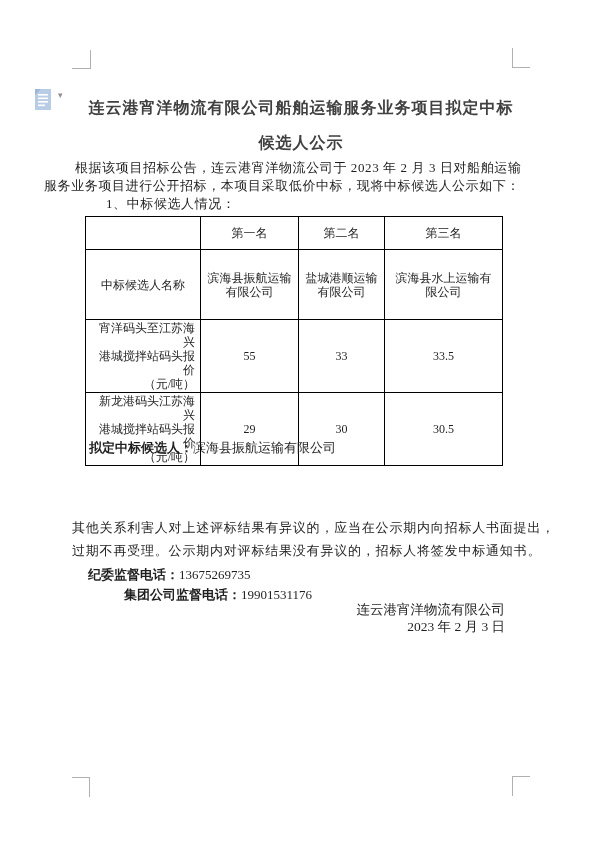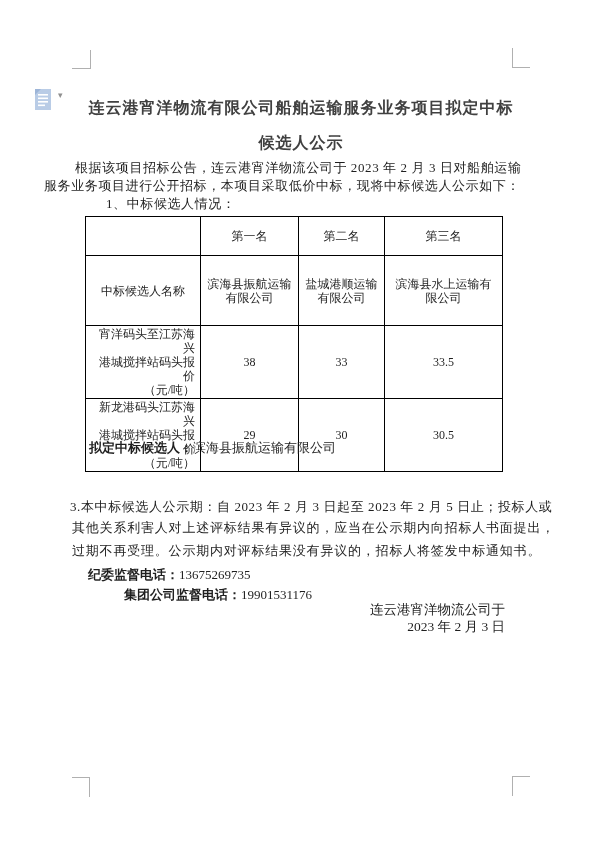--- a/index.html
+++ b/index.html
@@ -51,21 +51,21 @@
   }
   table.doc-table td {
     border: 1px solid #000000;
     font-size: 12px; line-height: 14px;
     text-align: center; vertical-align: middle;
     padding: 1px 2px;
     white-space: pre-line;
     color: #1f1f1f;
   }
   table.doc-table td.rowlabel-left { text-align: right; padding: 1px 5px; }
-  tr.row-head   { height: 39px; }
+  tr.row-head   { height: 33px; }
   tr.row-names  { height: 70px; }
   tr.row-price1 { height: 63px; }
   tr.row-price2 { height: 65px; }
 
   
   .proposed { left: 89px; top: 439px; }
   .proposed .lbl { font-weight: bold; }
 
   
   .notice-1 { left: 70px; top: 498px; letter-spacing: 0.6px; }
@@ -136,48 +136,47 @@
 有限公司</td>
         <td>盐城港顺运输
 有限公司</td>
         <td>滨海县水上运输有
 限公司</td>
       </tr>
       <tr class="row-price1">
         <td class="rowlabel-left">宵洋码头至江苏海兴
 港城搅拌站码头报价
 （元/吨）</td>
-        <td>38</td>
+        <td>55</td>
         <td>33</td>
         <td>33.5</td>
       </tr>
       <tr class="row-price2">
         <td class="rowlabel-left">新龙港码头江苏海兴
 港城搅拌站码头报价
 （元/吨）</td>
         <td>29</td>
         <td>30</td>
         <td>30.5</td>
       </tr>
     </tbody>
   </table>
 
   <div class="tline proposed">
     <span class="lbl">拟定中标候选人：</span><span>滨海县振航运输有限公司</span>
   </div>
 
-  <div class="tline notice-1">3.本中标候选人公示期：自 2023 年 2 月 3 日起至 2023 年 2 月 5 日止；投标人或</div>
   <div class="tline notice-2">其他关系利害人对上述评标结果有异议的，应当在公示期内向招标人书面提出，</div>
   <div class="tline notice-3">过期不再受理。公示期内对评标结果没有异议的，招标人将签发中标通知书。</div>
 
   <div class="tline contact-1">
     <span class="contact-lbl">纪委监督电话：</span><span>13675269735</span>
   </div>
   <div class="tline contact-2">
     <span class="contact-lbl">集团公司监督电话：</span><span>19901531176</span>
   </div>
 
   <div class="signature">
-    <div>连云港宵洋物流公司于</div>
+    <div>连云港宵洋物流有限公司</div>
     <div>2023 年 2 月 3 日</div>
   </div>
 
 </div>
 
 </body></html>

